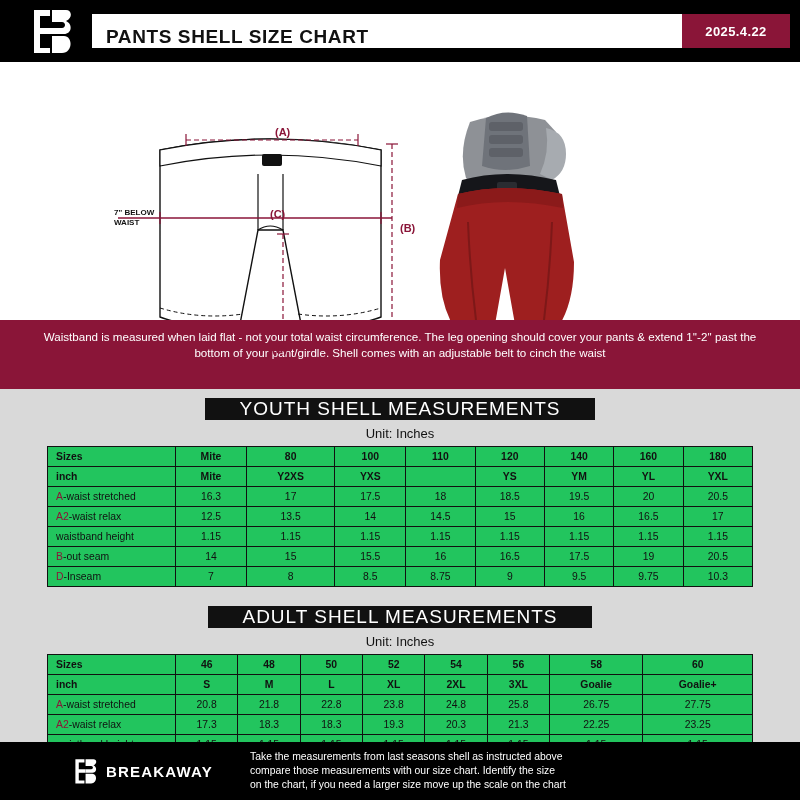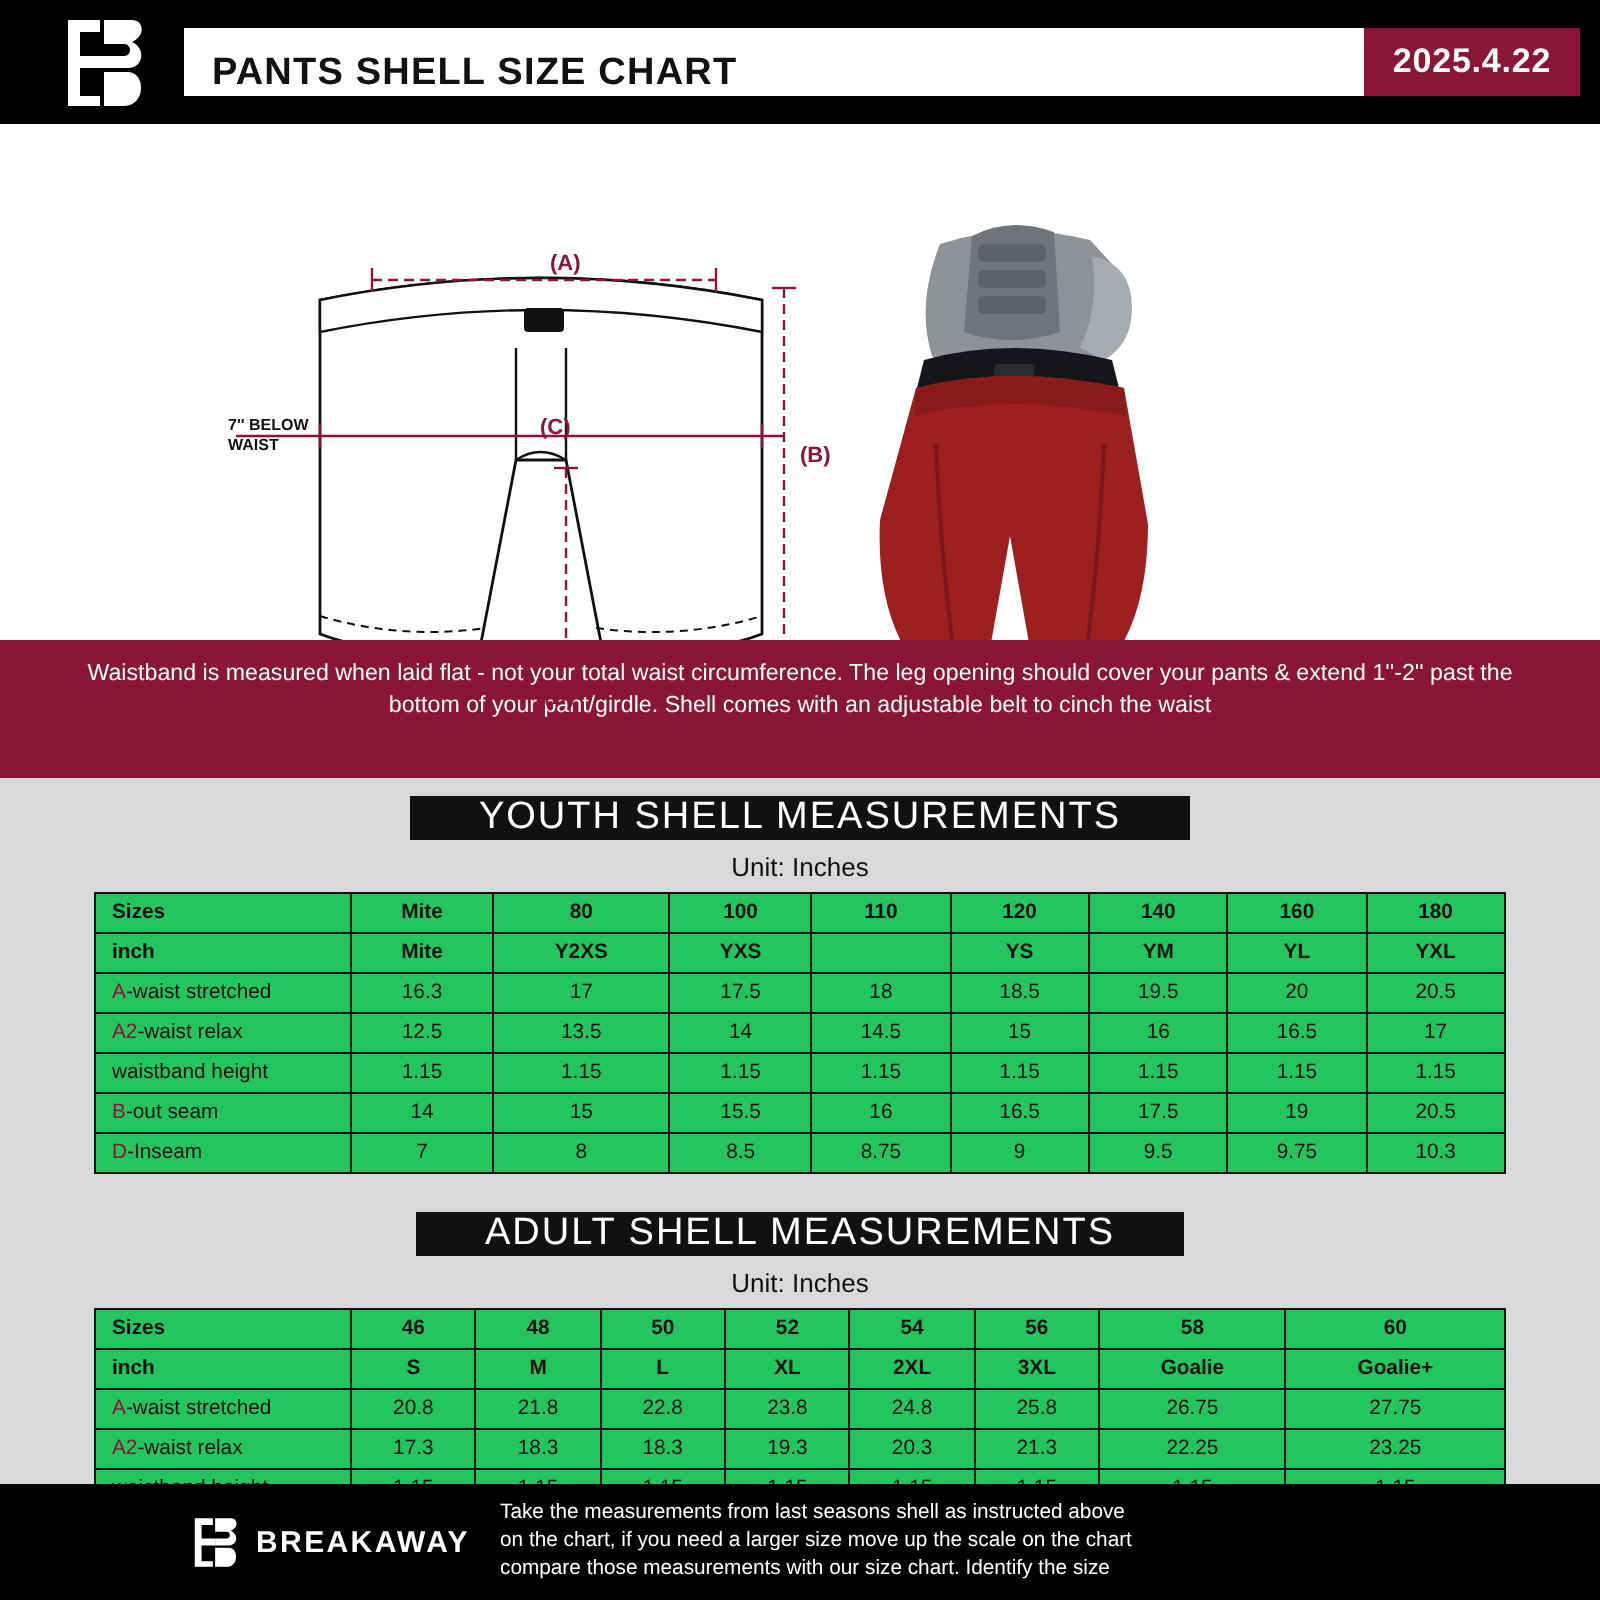--- a/index.html
+++ b/index.html
@@ -6,21 +6,21 @@
   body{width:800px;height:800px;font-family:"Liberation Sans",sans-serif;overflow:hidden;}
   .page{position:relative;width:800px;height:800px;background:#ffffff;}
 
   
   .topbar{position:relative;height:62px;background:#000;display:flex;align-items:center;}
   .logo-b{width:92px;height:62px;position:relative;flex:none;}
   .logo-b svg{position:absolute;left:28px;top:8px;}
   .title-box{flex:1;background:#fff;height:34px;display:flex;align-items:flex-end;padding-left:14px;margin-right:0;}
   .title-box span{font-size:19px;font-weight:bold;letter-spacing:.6px;color:#111;}
   .date-box{width:108px;height:34px;background:#8a1538;display:flex;align-items:center;justify-content:center;margin-right:10px;}
-  .date-box span{color:#fff;font-size:17px;font-weight:bold;letter-spacing:.4px;}
+  .date-box span{color:#fff;font-size:13px;font-weight:bold;letter-spacing:.4px;}
 
   
   .diagram{position:relative;height:258px;background:#fff;}
 
   .note-text{position:absolute;left:596px;top:88px;width:118px;font-size:8.4px;line-height:11px;font-weight:bold;color:#111;}
 
   .dim-label{position:absolute;font-size:11px;font-weight:bold;color:#8a1538;}
   .small-label{position:absolute;font-size:8px;font-weight:bold;color:#111;line-height:10px;}
 
   
@@ -34,21 +34,21 @@
   
   table{border-collapse:collapse;width:706px;margin:0 auto;background:#22c55e;}
   td{border:1px solid #111;font-size:10.4px;height:17px;text-align:center;color:#111;}
   td.lbl{text-align:left;padding-left:8px;font-weight:normal;width:118px;}
   td.lbl .mk{color:#8a1538;}
   tr.head td{font-weight:bold;}
   .tbl-inner{background:#d9d9d9;padding:0 47px 10px;}
 
   
   .footer{position:absolute;left:0;bottom:0;width:800px;height:58px;background:#000;display:flex;align-items:center;}
-  .f-logo{width:250px;display:flex;align-items:center;padding-left:94px;box-sizing:border-box;}
+  .f-logo{width:250px;display:flex;align-items:center;padding-left:72px;box-sizing:border-box;}
   .f-logo span{color:#fff;font-size:15px;font-weight:bold;letter-spacing:1.2px;margin-left:8px;}
   .f-text{flex:1;color:#fff;font-size:10.4px;line-height:14px;padding-right:14px;}
   .f-text div{white-space:nowrap;}
 </style>
 </head>
 <body>
 
 <div class="page">
 
   <div class="topbar">
@@ -307,18 +307,18 @@
     <div class="f-logo">
       <svg width="26" height="26" viewBox="0 0 46 46">
         <path d="M6 2 L22 2 L22 8 L12 8 L12 20 L24 20 L24 26 L12 26 L12 40 L22 40 L22 45 L6 45 Z" fill="#ffffff"></path>
         <path d="M24 2 L38 2 C44 2 45 10 38 13 C45 16 44 26 36 26 L24 26 L24 20 L34 20 C38 20 38 14 34 14 L24 14 Z" fill="#ffffff"></path>
         <path d="M24 28 L36 28 C45 28 45 45 34 45 L24 45 Z" fill="#ffffff"></path>
       </svg>
       <span>BREAKAWAY</span>
     </div>
     <div class="f-text">
       <div>Take the measurements from last seasons shell as instructed above</div>
+      <div>compare those measurements  with our size chart. Identify the size</div>
       <div>on the chart, if you need a larger size move up the scale on the chart</div>
-      <div>compare those measurements  with our size chart. Identify the size</div>
     </div>
   </div>
 
 </div>
 
 </body></html>

